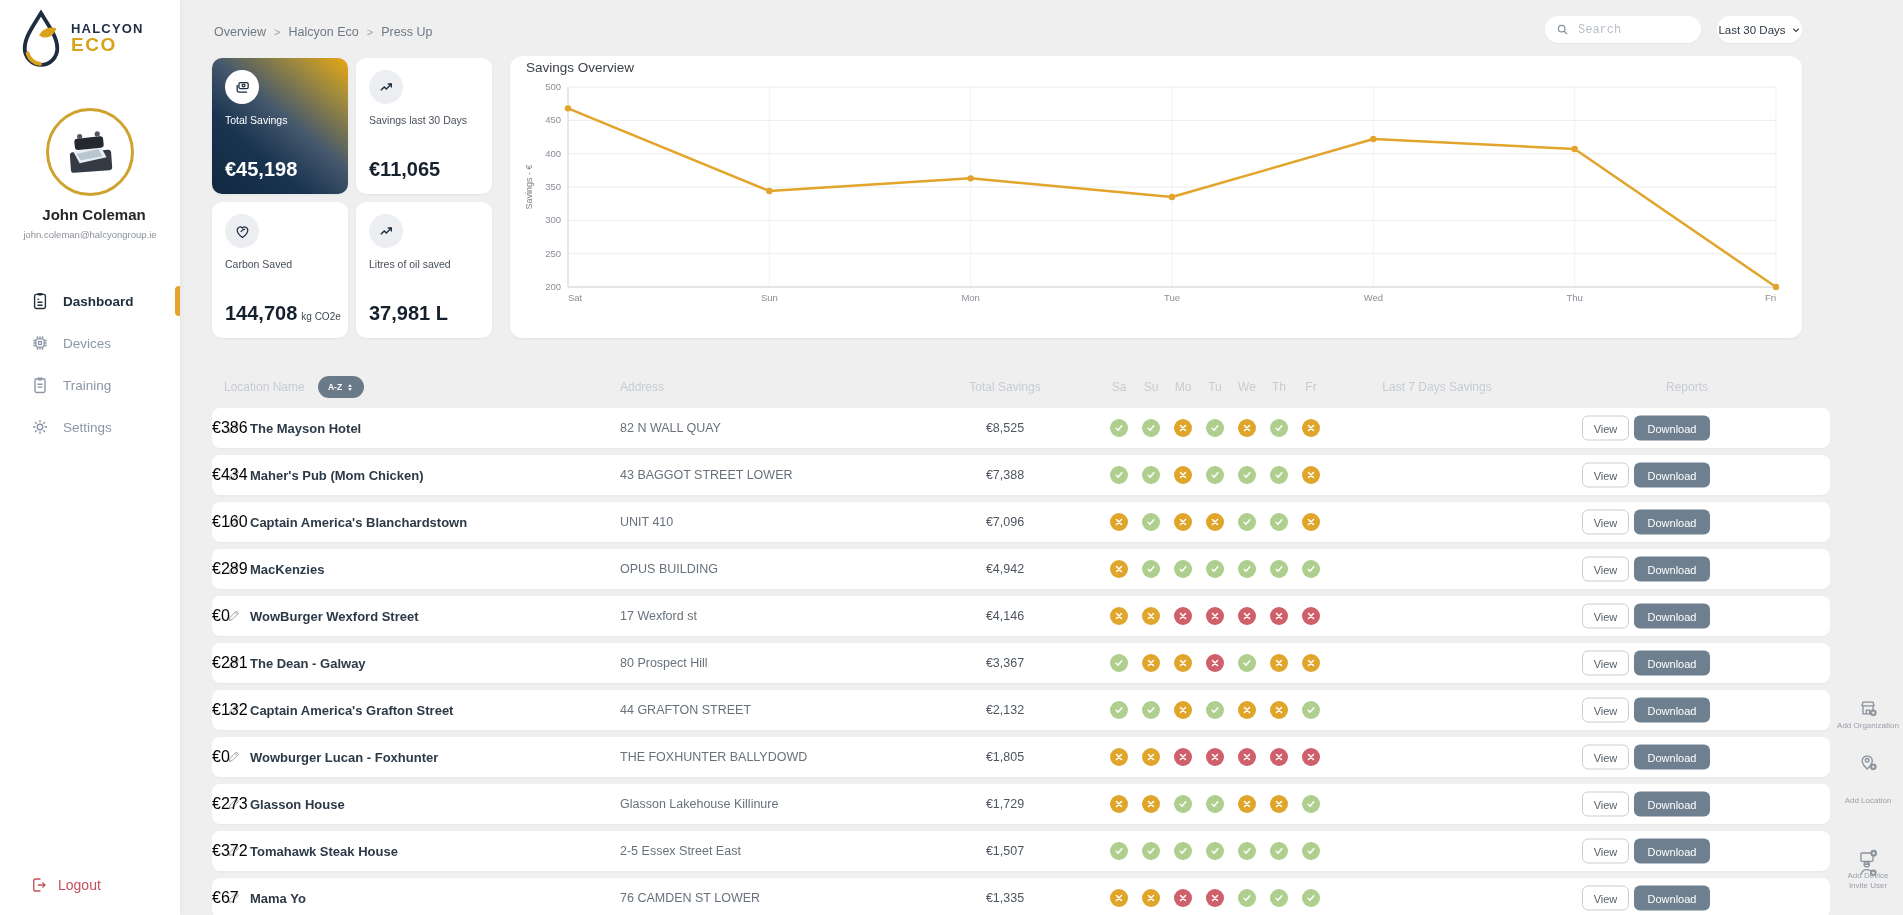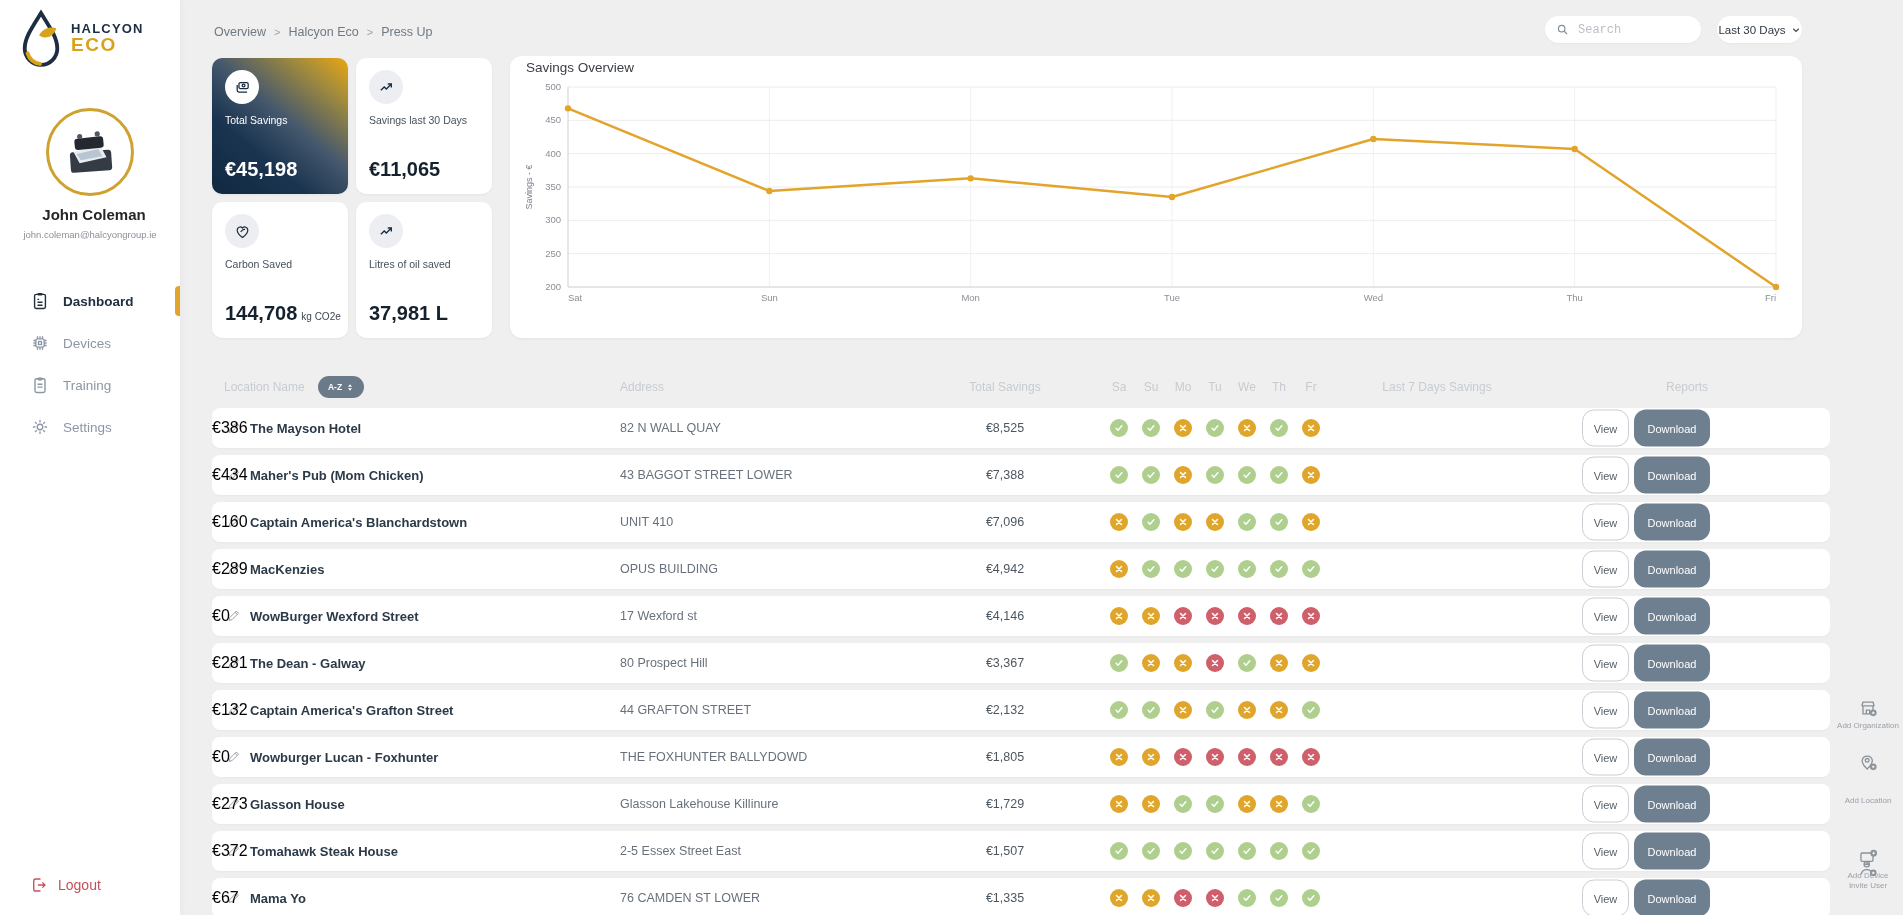--- a/index.html
+++ b/index.html
@@ -70,21 +70,21 @@
   .trow>*{position:absolute;top:50%;transform:translateY(-50%);}
   .pencil{left:14px;width:15px;height:15px;color:#9aa2ab;cursor:pointer;}
   .pencil svg{width:15px;height:15px;display:block;}
   .c-name{left:38px;font-size:13px;color:#2c3a48;font-weight:600;white-space:nowrap;}
   .c-addr{left:408px;font-size:12.5px;color:#68717b;white-space:nowrap;}
   .c-total{left:713px;width:160px;text-align:center;font-size:12.5px;color:#4d565f;}
   .c-days{left:891px;width:224px;display:flex;}
   .day-cell{width:32px;display:flex;justify-content:center;}
   .dot{width:18px;height:18px;border-radius:50%;display:flex;align-items:center;justify-content:center;}
   .dot svg{width:10px;height:10px;display:block;}
-  .btn{font-family:inherit;font-size:11px;height:37px;border-radius:12px;cursor:pointer;padding:0;}
+  .btn{font-family:inherit;font-size:11px;height:25px;border-radius:6px;cursor:pointer;padding:0;}
   .btn-view{left:1370px;width:47px;background:#fff;border:1px solid #c9ced4;color:#555e67;}
   .btn-dl{left:1422px;width:76px;background:#6e7f90;border:none;color:#fff;}
 
   
   .right-rail{position:absolute;left:1833px;top:0;width:70px;height:915px;}
   .rail-item{position:absolute;left:0;width:70px;display:flex;flex-direction:column;align-items:center;gap:3px;color:#8a929b;cursor:pointer;}
   .rail-item svg{width:20px;height:20px;}
   .rail-label{font-size:8px;color:#9aa1a9;text-align:center;line-height:1.25;}
 </style>
 </head>

